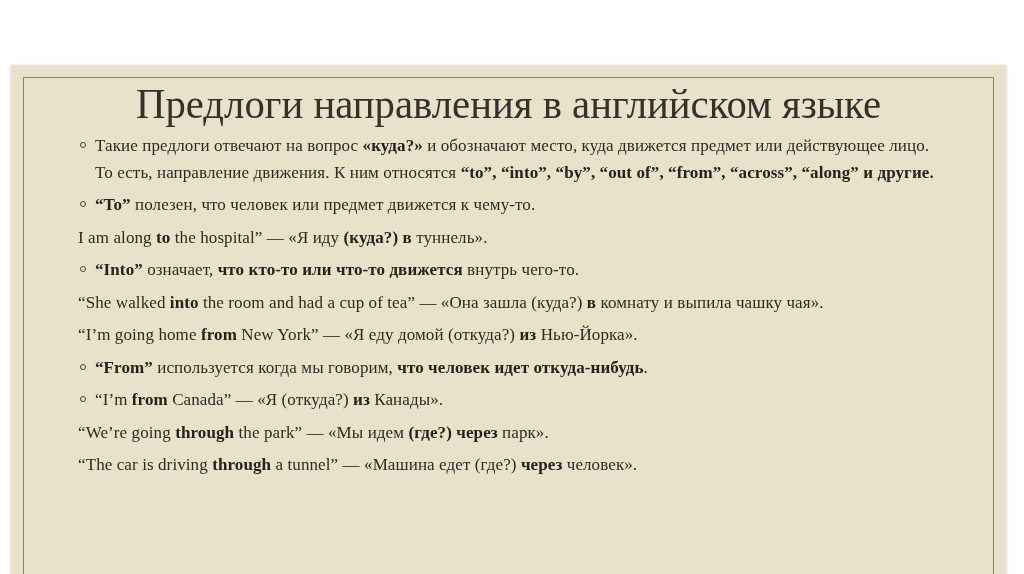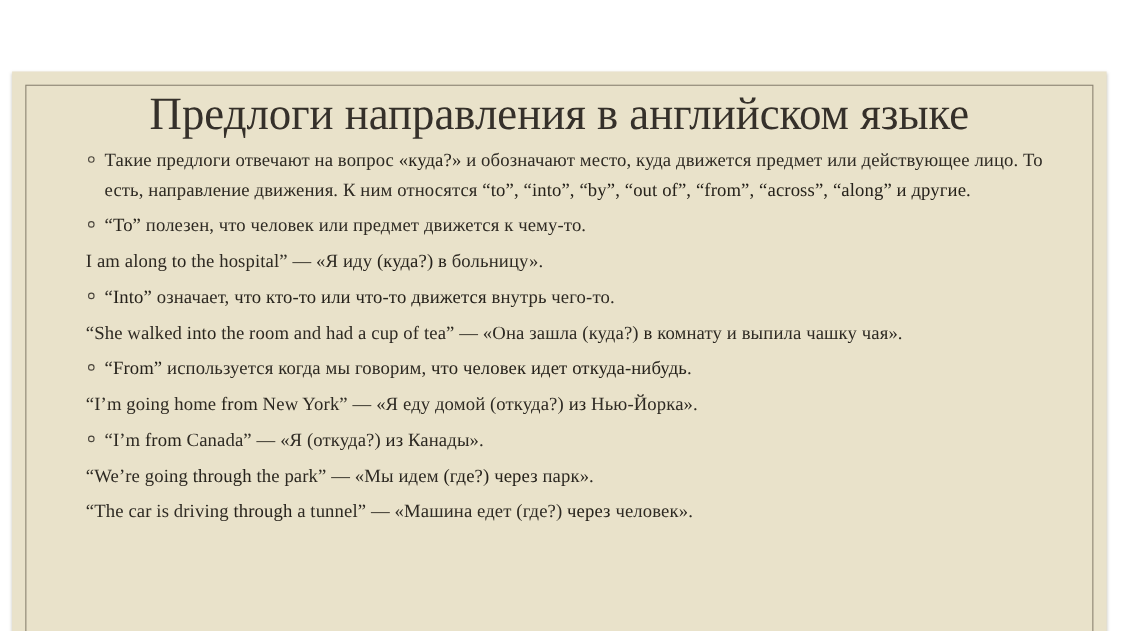--- a/index.html
+++ b/index.html
@@ -64,38 +64,38 @@
     left: 2px;
     top: 9px;
     width: 6px;
     height: 6px;
     border: 1.2px solid #4a453c;
     border-radius: 50%;
     box-sizing: border-box;
     background: transparent;
   }
   .seg-b {
-    font-weight: 400;
+    font-weight: 700;
     color: #26221b;
   }
 </style>
 </head>
 <body>
 
 <div class="page">
   <div class="slide">
     <div class="frame">
       <h1 class="title">Предлоги направления в английском языке</h1>
       <div class="content" id="content">
           <div class="item bulleted"><span class="bullet"></span><span class="seg">Такие предлоги отвечают на вопрос </span><span class="seg-b">«куда?»</span><span class="seg"> и обозначают место, куда движется предмет или действующее лицо. То есть, направление движения. К ним относятся </span><span class="seg-b">“to”, “into”, “by”, “out of”, “from”, “across”, “along”</span><span class="seg-b"> и другие.</span></div>
           <div class="item bulleted"><span class="bullet"></span><span class="seg-b">“To”</span><span class="seg"> полезен, что человек или предмет движется к чему-то.</span></div>
-          <div class="item"><span class="seg">I am along </span><span class="seg-b">to</span><span class="seg"> the hospital” — «Я иду </span><span class="seg-b">(куда?) в</span><span class="seg"> больницу».</span></div>
+          <div class="item"><span class="seg">I am along </span><span class="seg-b">to</span><span class="seg"> the hospital” — «Я иду </span><span class="seg-b">(куда?) в</span><span class="seg"> туннель».</span></div>
           <div class="item bulleted"><span class="bullet"></span><span class="seg-b">“Into”</span><span class="seg"> означает, </span><span class="seg-b">что кто-то или что-то движется</span><span class="seg"> внутрь чего-то.</span></div>
           <div class="item"><span class="seg">“She walked </span><span class="seg-b">into</span><span class="seg"> the room and had a cup of tea” — «Она зашла (куда?) </span><span class="seg-b">в</span><span class="seg"> комнату и выпила чашку чая».</span></div>
+          <div class="item"><span class="seg">“I’m going home </span><span class="seg-b">from</span><span class="seg"> New York” — «Я еду домой (откуда?) </span><span class="seg-b">из</span><span class="seg"> Нью-Йорка».</span></div>
           <div class="item bulleted"><span class="bullet"></span><span class="seg-b">“From”</span><span class="seg"> используется когда мы говорим, </span><span class="seg-b">что человек идет откуда-нибудь</span><span class="seg">.</span></div>
-          <div class="item"><span class="seg">“I’m going home </span><span class="seg-b">from</span><span class="seg"> New York” — «Я еду домой (откуда?) </span><span class="seg-b">из</span><span class="seg"> Нью-Йорка».</span></div>
           <div class="item bulleted"><span class="bullet"></span><span class="seg">“I’m </span><span class="seg-b">from</span><span class="seg"> Canada” — «Я (откуда?) </span><span class="seg-b">из</span><span class="seg"> Канады».</span></div>
           <div class="item"><span class="seg">“We’re going </span><span class="seg-b">through</span><span class="seg"> the park” — «Мы идем </span><span class="seg-b">(где?) через</span><span class="seg"> парк».</span></div>
           <div class="item"><span class="seg">“The car is driving </span><span class="seg-b">through</span><span class="seg"> a tunnel” — «Машина едет (где?) </span><span class="seg-b">через</span><span class="seg"> человек».</span></div>
         </div>
     </div>
   </div>
 </div>
 
 </body></html>

